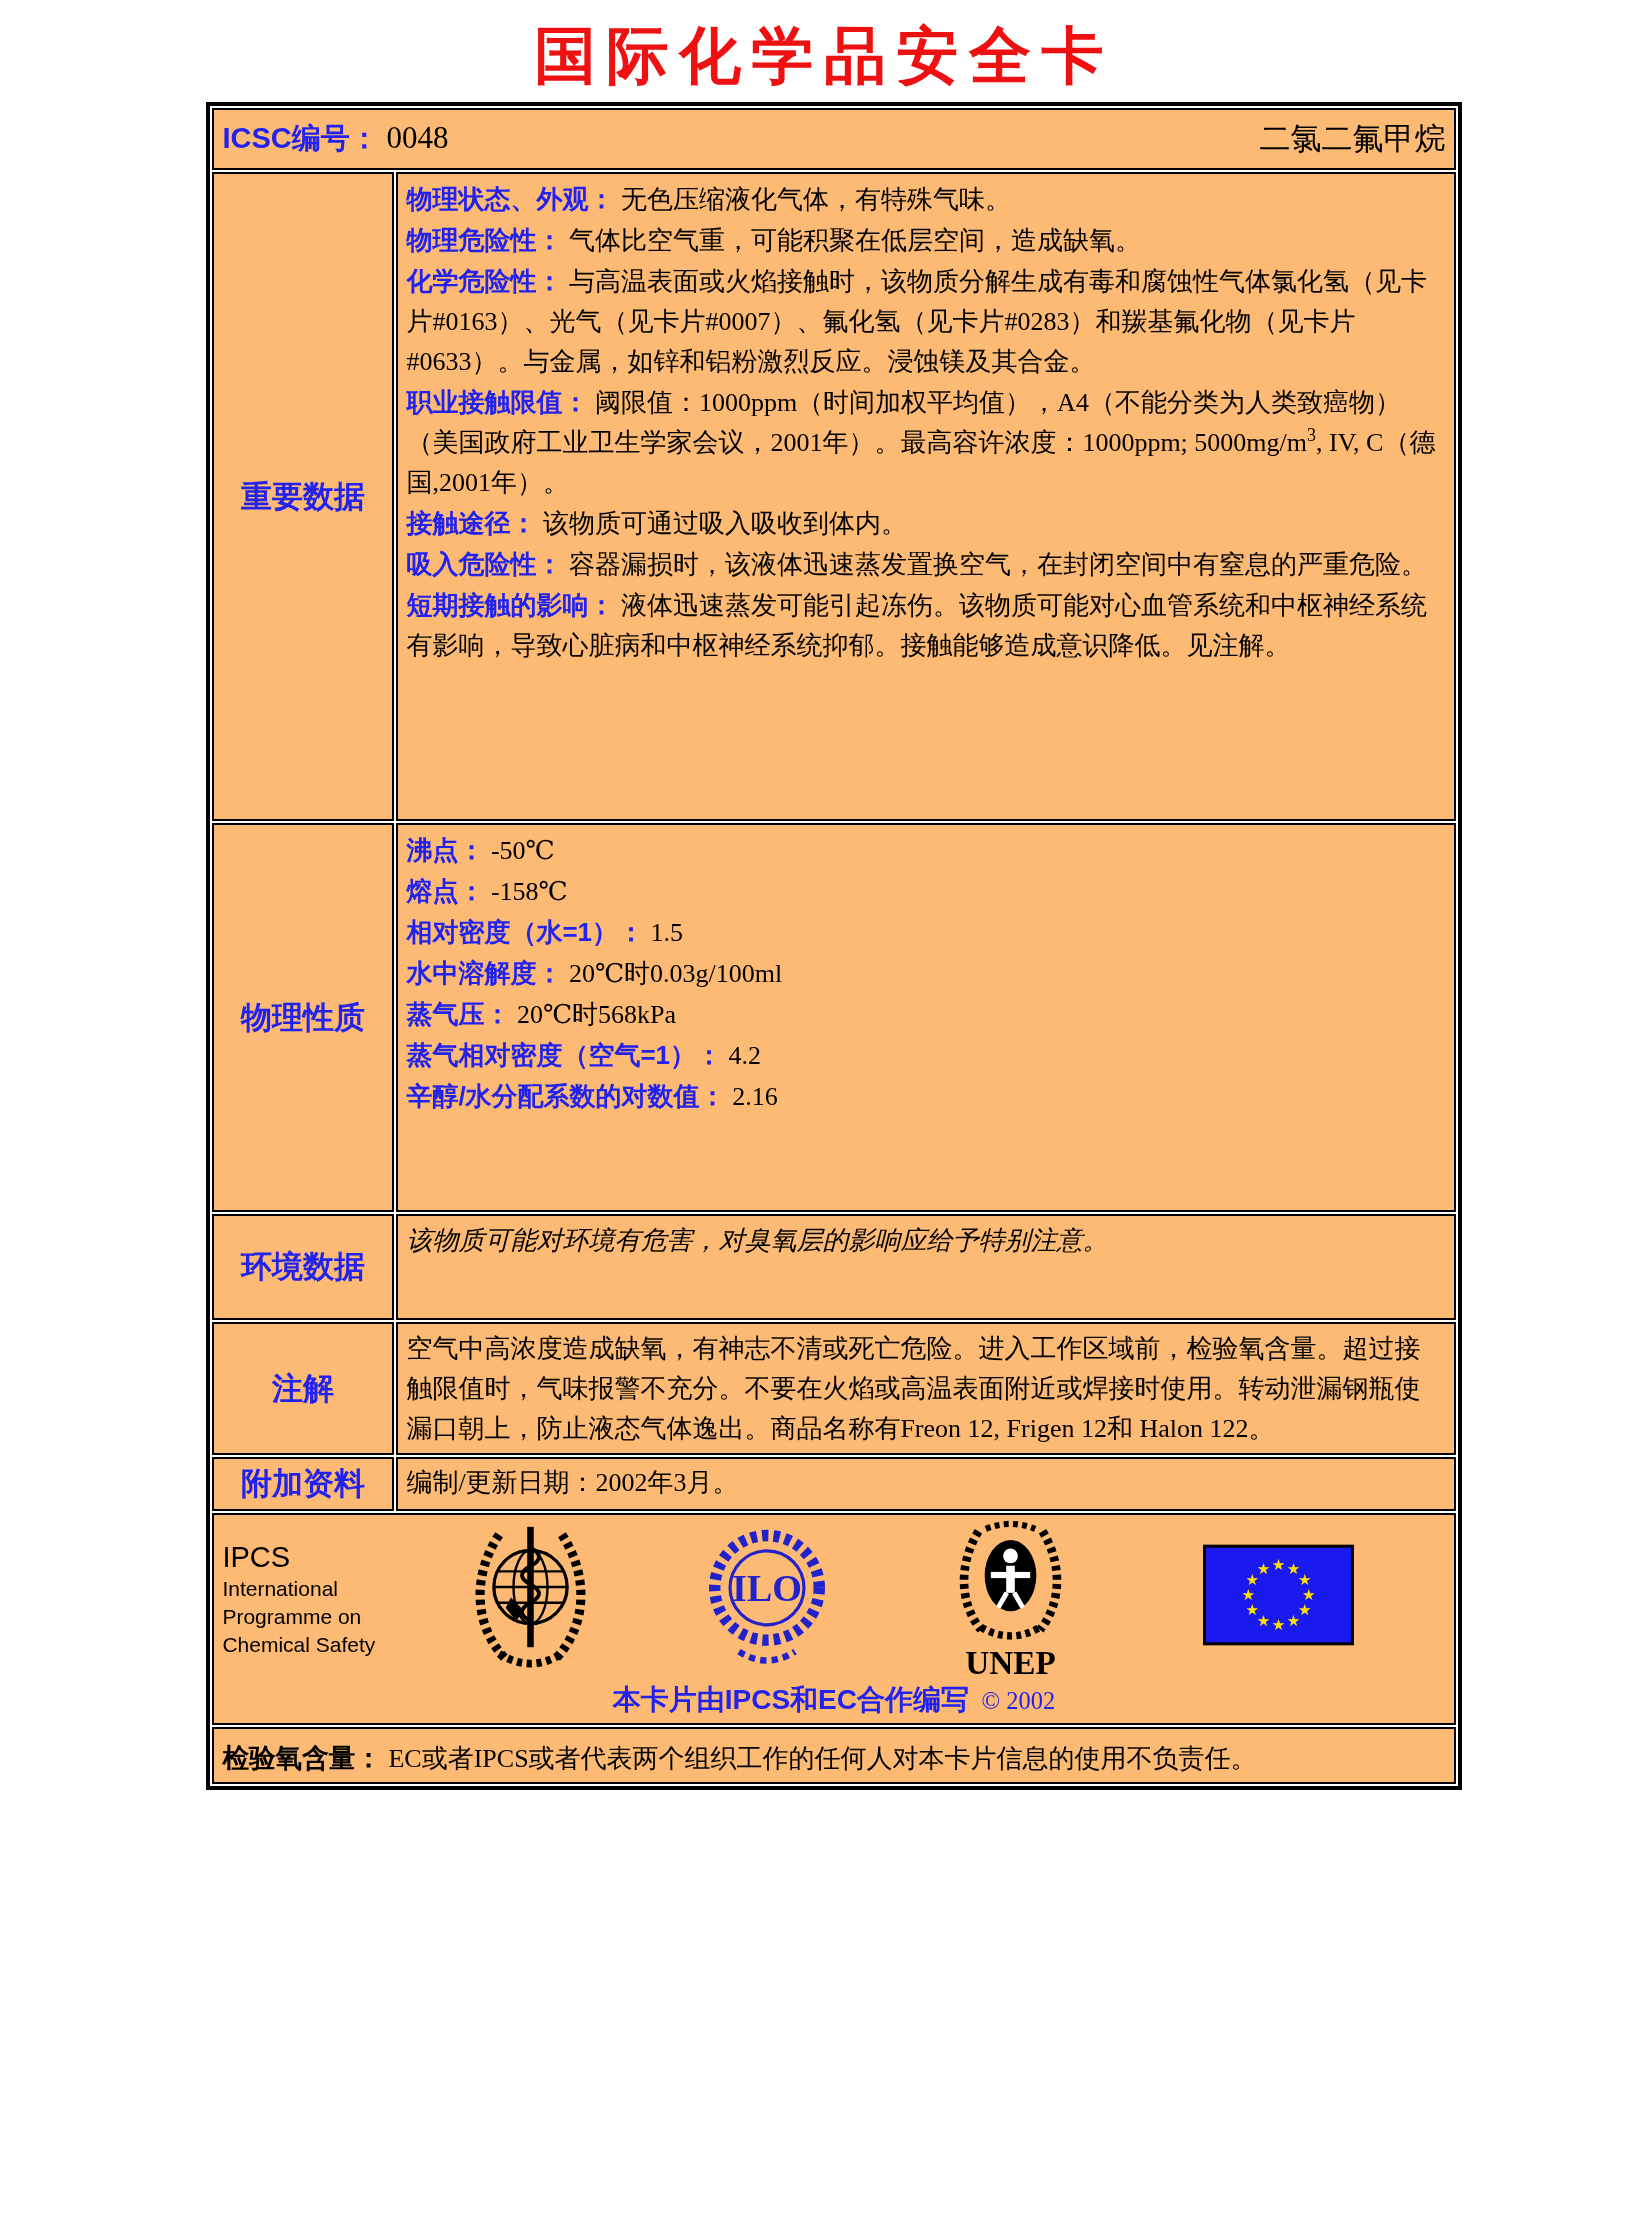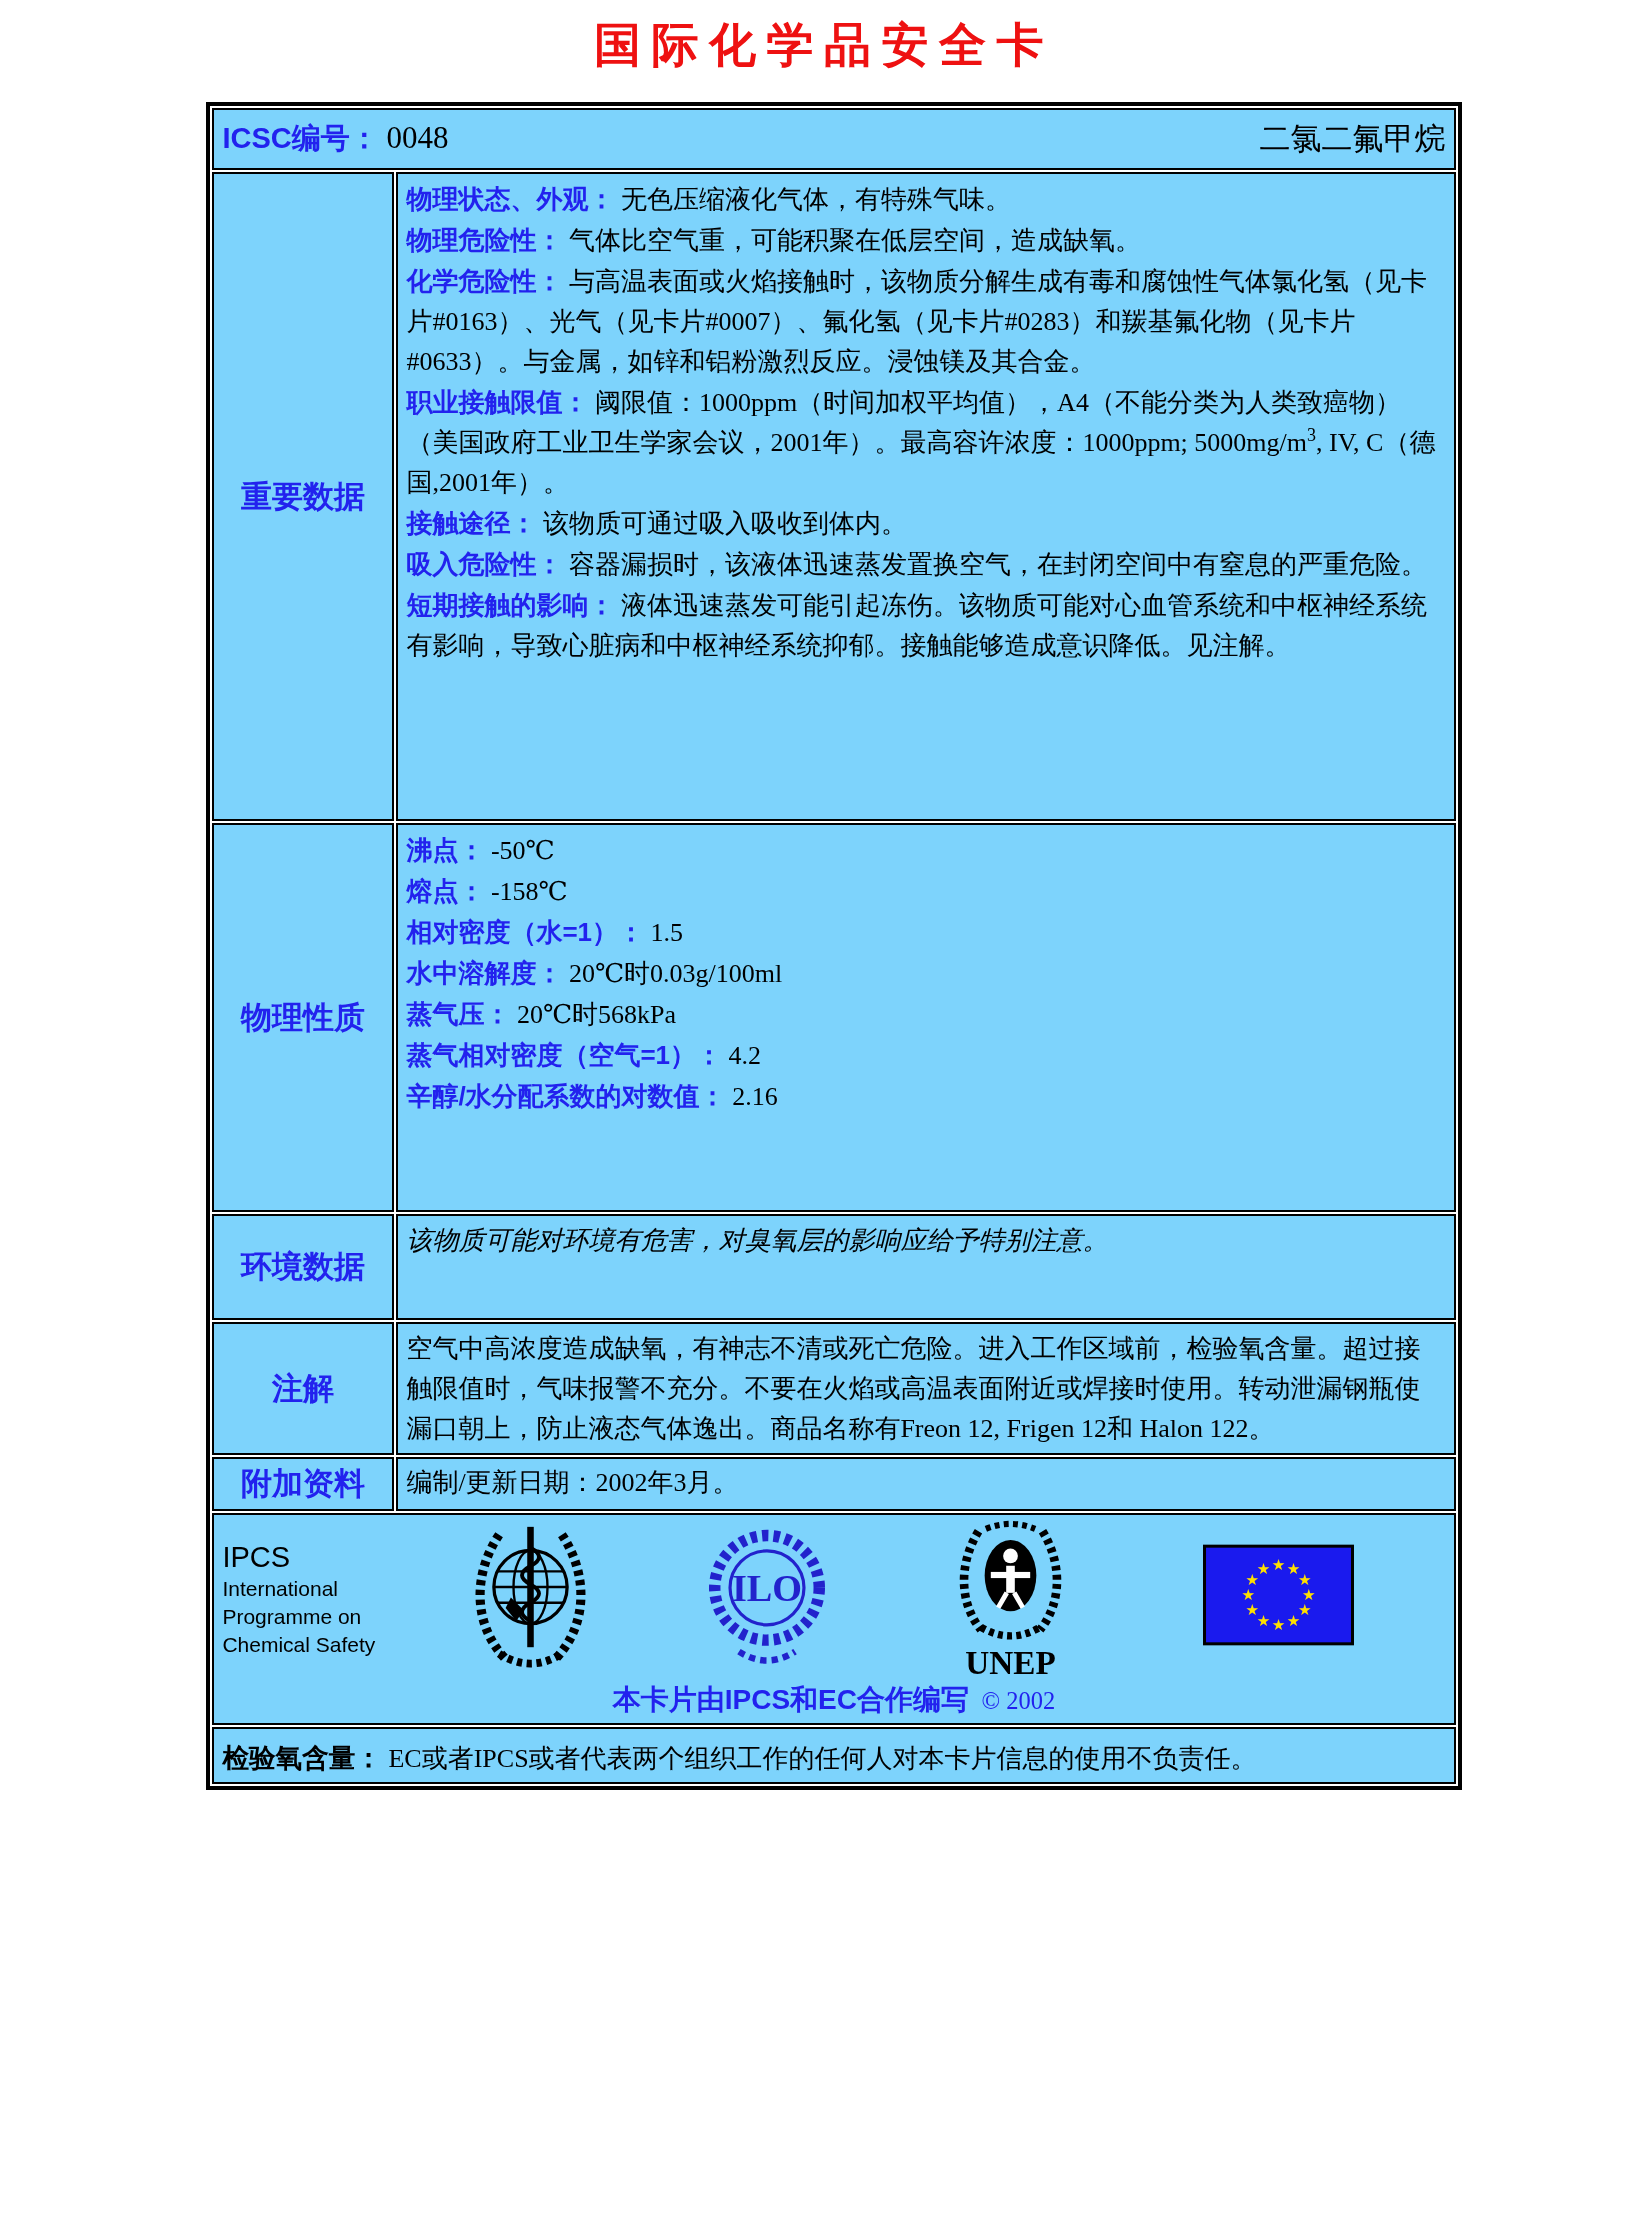--- a/index.html
+++ b/index.html
@@ -11,29 +11,29 @@
   }
   *{box-sizing:border-box;}
   html,body{margin:0;padding:0;}
   body{
     width:1648px;height:2227px;background:#ffffff;position:relative;
     font-family:"Liberation Serif","DejaVu Serif",serif;color:#000;
   }
   .page-title{
     padding-top:14px;text-align:center;
     font-family:"DejaVu Serif","Liberation Serif",serif;
-    font-size:47px;font-weight:bold;color:var(--title-red);
+    font-size:62px;font-weight:bold;color:var(--title-red);
     letter-spacing:10.5px;
   }
   table.card{
     position:absolute;left:206px;top:102px;width:1256px;
     border:4.9px solid #000;border-collapse:separate;border-spacing:2.8px;
     background:#fff;table-layout:fixed;
   }
-  td.cell{border:2.8px solid #000;padding:4.2px 8.4px;vertical-align:top;background:#7dd3fc;}
+  td.cell{border:2.8px solid #000;padding:4.2px 8.4px;vertical-align:top;background:#fdba74;}
   td.label-cell{
     width:176px;text-align:center;vertical-align:middle;
     font-family:Liberation Sans, sans-serif;
     font-weight:bold;color:var(--label-blue);font-size:31px;
   }
   .hdr-flex{display:flex;justify-content:space-between;align-items:center;height:50px;}
   .hdr-left{font-size:31px;}
   .hdr-left .blue-lbl{font-size:29px;}
   .hdr-right{font-size:31px;}
   .blue-lbl{

